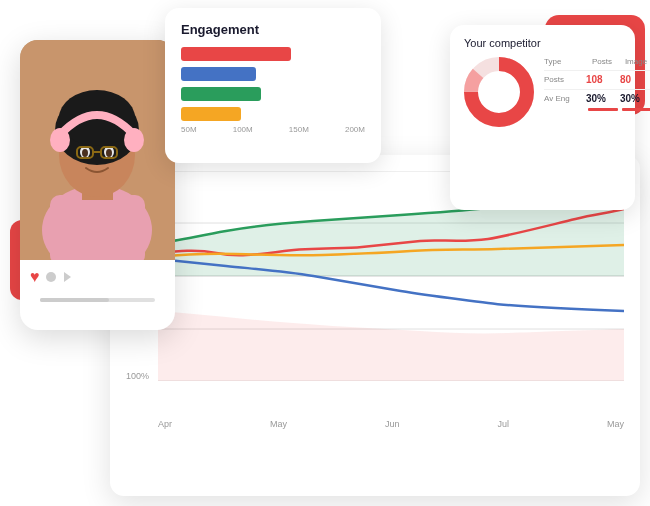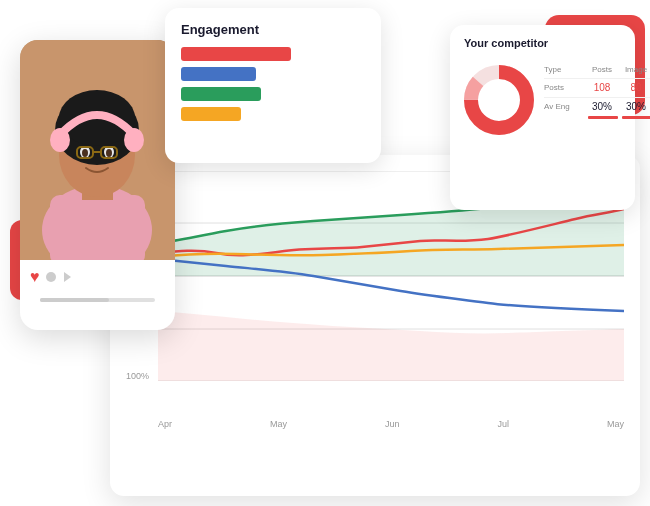--- a/index.html
+++ b/index.html
@@ -142,23 +142,23 @@
       width: 185px;
       height: 185px;
       background: #fff;
       border-radius: 14px;
       box-shadow: 0 6px 24px rgba(0,0,0,0.12);
       padding: 12px 14px;
       z-index: 15;
     }
     .competitor-card .title {
       font-size: 11px;
-      font-weight: 700;
+      font-weight: 400;
       color: #1a1a2e;
-      margin-bottom: 16px;
+      margin-bottom: 8px;
     }
     .competitor-content {
       display: flex;
       gap: 10px;
       align-items: flex-start;
     }
     .donut-container {
       position: relative;
       width: 70px;
       height: 70px;
@@ -178,23 +178,23 @@
       font-size: 8px;
       color: #888;
     }
     .stat-col-header {
       font-size: 8px;
       color: #888;
       text-align: center;
     }
     .stat-value {
       font-size: 10px;
-      font-weight: 400;
+      font-weight: 700;
       color: #1a1a2e;
-      text-align: center;
+      text-align: left;
     }
     .stat-value.red { color: #e84646; }
     .red-bar-small {
       width: 30px;
       height: 3px;
       background: #e84646;
       border-radius: 1px;
     }
 
     
@@ -345,20 +345,26 @@
       <div class="bar-row">
         <div class="bar bar-blue"></div>
       </div>
       <div class="bar-row">
         <div class="bar bar-green"></div>
       </div>
       <div class="bar-row">
         <div class="bar bar-orange"></div>
       </div>
     </div>
+    <div class="bar-axis">
+      <span>50M</span>
+      <span>100M</span>
+      <span>150M</span>
+      <span>200M</span>
+    </div>
   </div>
 
   <div class="competitor-card">
     <div class="title">Your competitor</div>
     <div class="competitor-content">
 
       <div class="donut-container">
         <svg width="70" height="70" viewBox="0 0 70 70">
 
           <circle cx="35" cy="35" r="28" fill="none" stroke="#f5e0e0" stroke-width="14"></circle>

